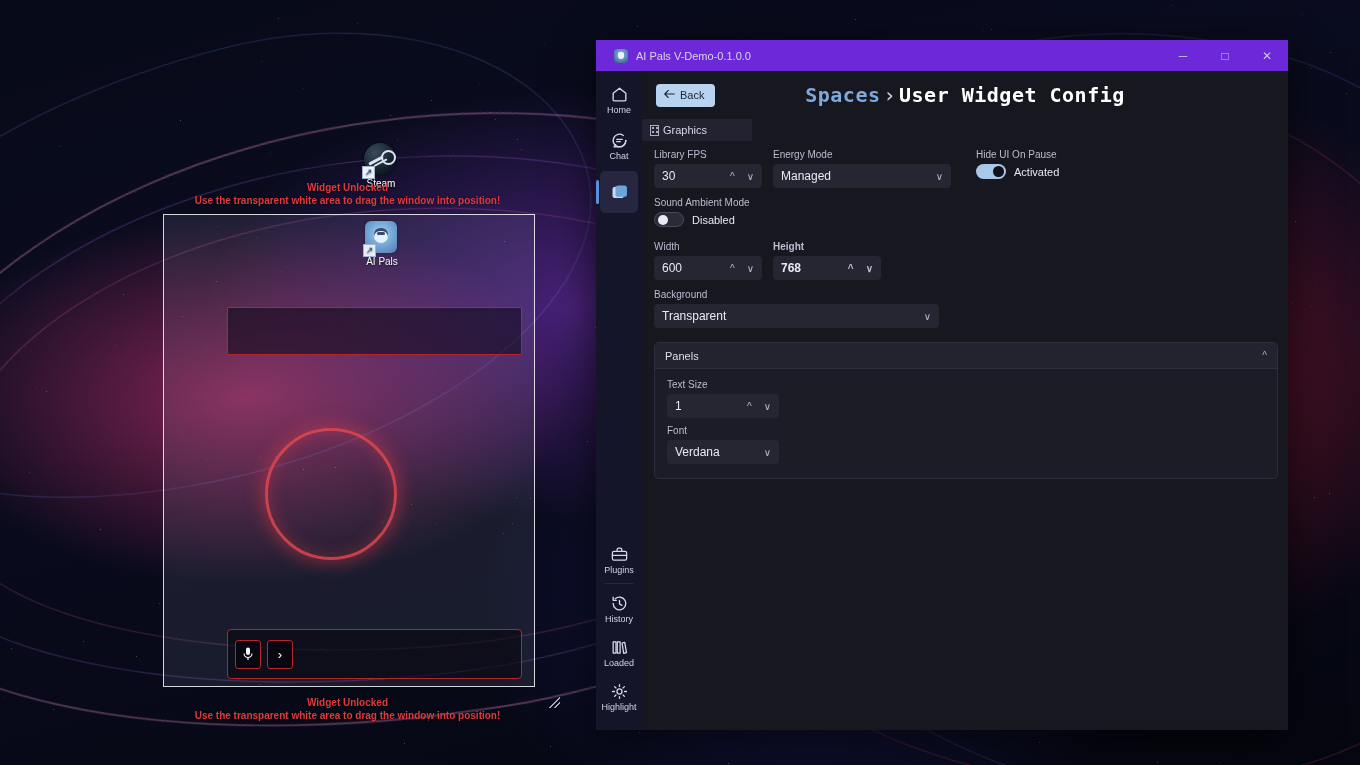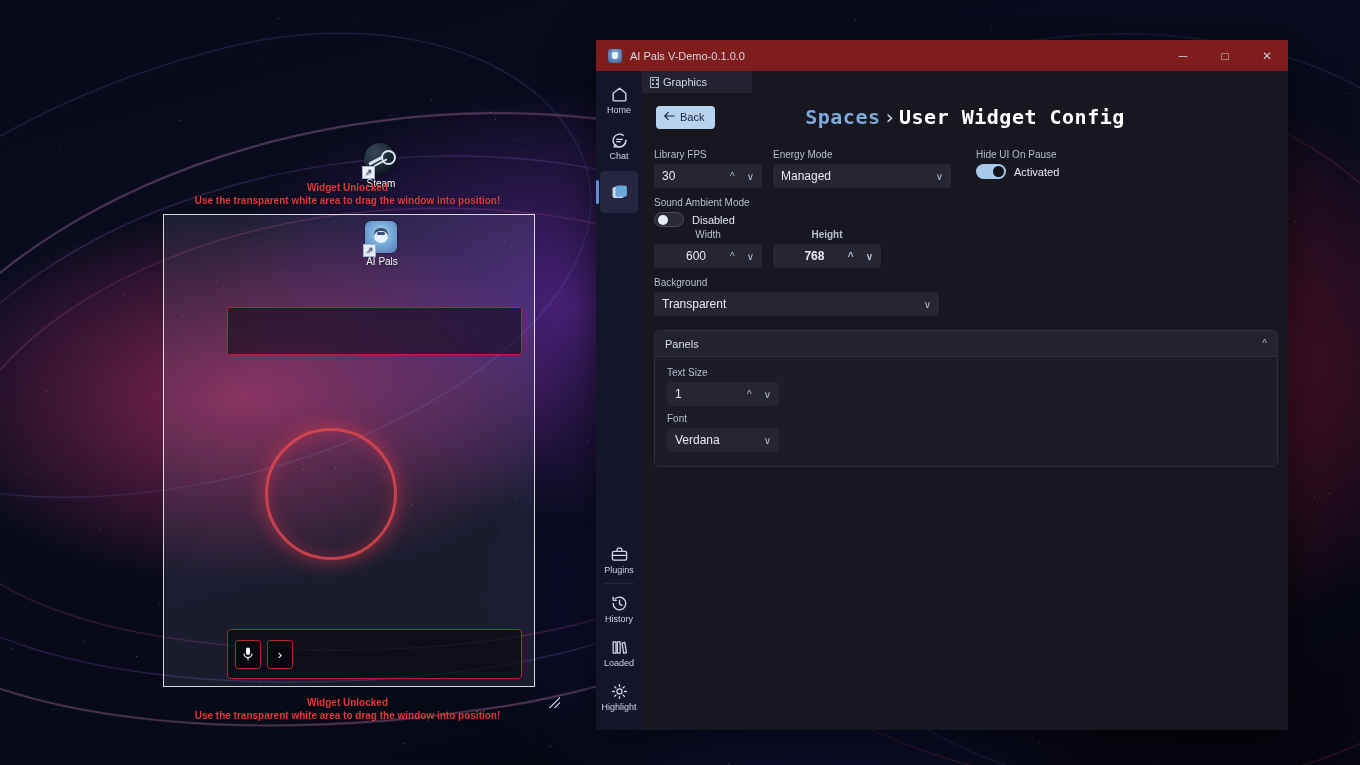--- a/index.html
+++ b/index.html
@@ -187,23 +187,23 @@
     position: absolute;
     left: 596px; top: 40px;
     width: 692px; height: 690px;
     background: #17171f;
     box-shadow: 0 10px 40px rgba(0,0,0,0.65);
     display:flex; flex-direction:column;
     overflow:hidden;
   }
   #titlebar {
     height: 31px; flex: 0 0 31px;
-    background: #7f1d1d;
+    background: #6d28d9;
     display:flex; align-items:center;
-    padding-left: 12px;
+    padding-left: 18px;
     color: #d8d8e2; font-size: 11px;
   }
   #title-icon {
     width:14px; height:14px; margin-right:8px; border-radius:3px;
     background: radial-gradient(circle at 50% 40%, #8fc3e0 0%, #5f84b8 55%, #3c4f7e 100%);
     position:relative;
   }
   #title-icon::after {
     content:""; position:absolute; left:4px; top:3.5px; width:6px; height:6.5px;
     background:#e8f3fb; border-radius:2px 2px 3px 3px;
@@ -681,38 +681,38 @@
               <path d="M12 3.2v2.4M12 18.4v2.4M3.2 12h2.4M18.4 12h2.4M5.8 5.8l1.7 1.7M16.5 16.5l1.7 1.7M18.2 5.8l-1.7 1.7M7.5 16.5l-1.7 1.7"></path>
             </svg>
           </span>
           <span class="nav-label">Highlight</span>
         </div>
       </div>
     </div>
 
     <div id="content">
 
-      <div id="tabstrip">
-        <div class="tab">
-          <span class="tofu"></span>
-          <span>Graphics</span>
-        </div>
-      </div>
-
       <div id="header">
         <div id="back-btn">
           <span>
             <svg width="11" height="10" viewBox="0 0 14 12" fill="none" stroke="#17243a" stroke-width="1.4" stroke-linecap="round" stroke-linejoin="round">
               <path d="M13 6H1.5M5.5 1.5 1 6l4.5 4.5"></path>
             </svg>
           </span>
           <span>Back</span>
         </div>
         <div id="page-title">
           <span class="crumb">Spaces</span><span class="sep">›</span><span class="leaf">User Widget Config</span>
+        </div>
+      </div>
+
+      <div id="tabstrip">
+        <div class="tab">
+          <span class="tofu"></span>
+          <span>Graphics</span>
         </div>
       </div>
 
       <div id="scrollarea">
 
         <div class="row">
           <div style="width:108px;">
             <div class="lbl">Library FPS</div>
             <div class="spin">
               <span class="val">30</span>
@@ -745,21 +745,21 @@
         <div style="margin-top:9px;">
           <div class="lbl">Sound Ambient Mode</div>
           <div class="toggle-row">
             <div class="toggle off">
                 <span class="knob"></span>
               </div>
             <span class="toggle-text">Disabled</span>
           </div>
         </div>
 
-        <div class="row" style="margin-top:2px;text-align:center;">
+        <div class="row" style="margin-top:14px;">
           <div style="width:108px;">
             <div class="lbl">Width</div>
             <div class="spin">
               <span class="val">600</span>
               <span class="arrows">
                 <span>^</span>
                 <span>∨</span>
               </span>
             </div>
           </div>

